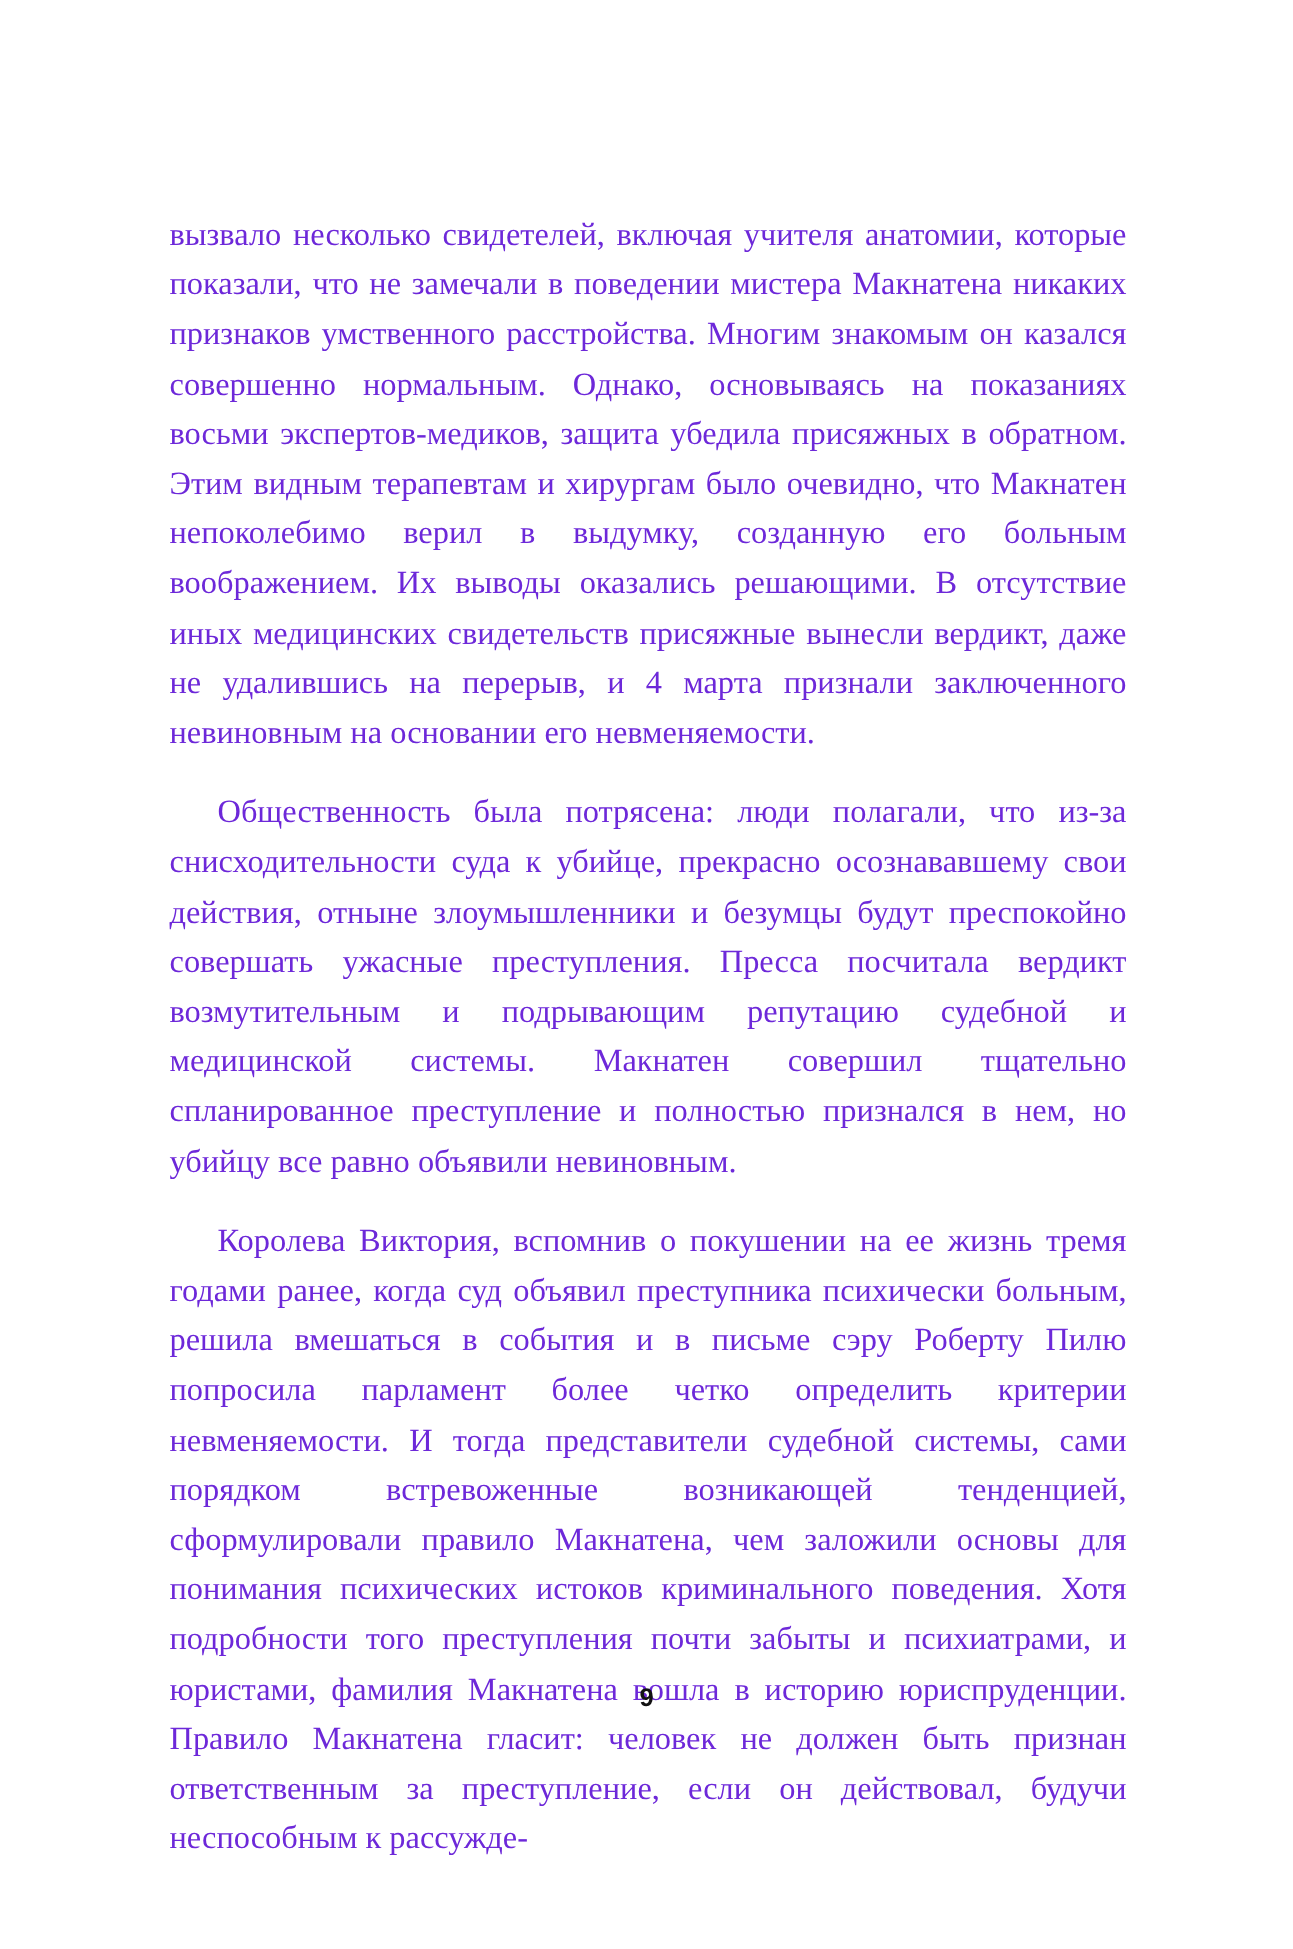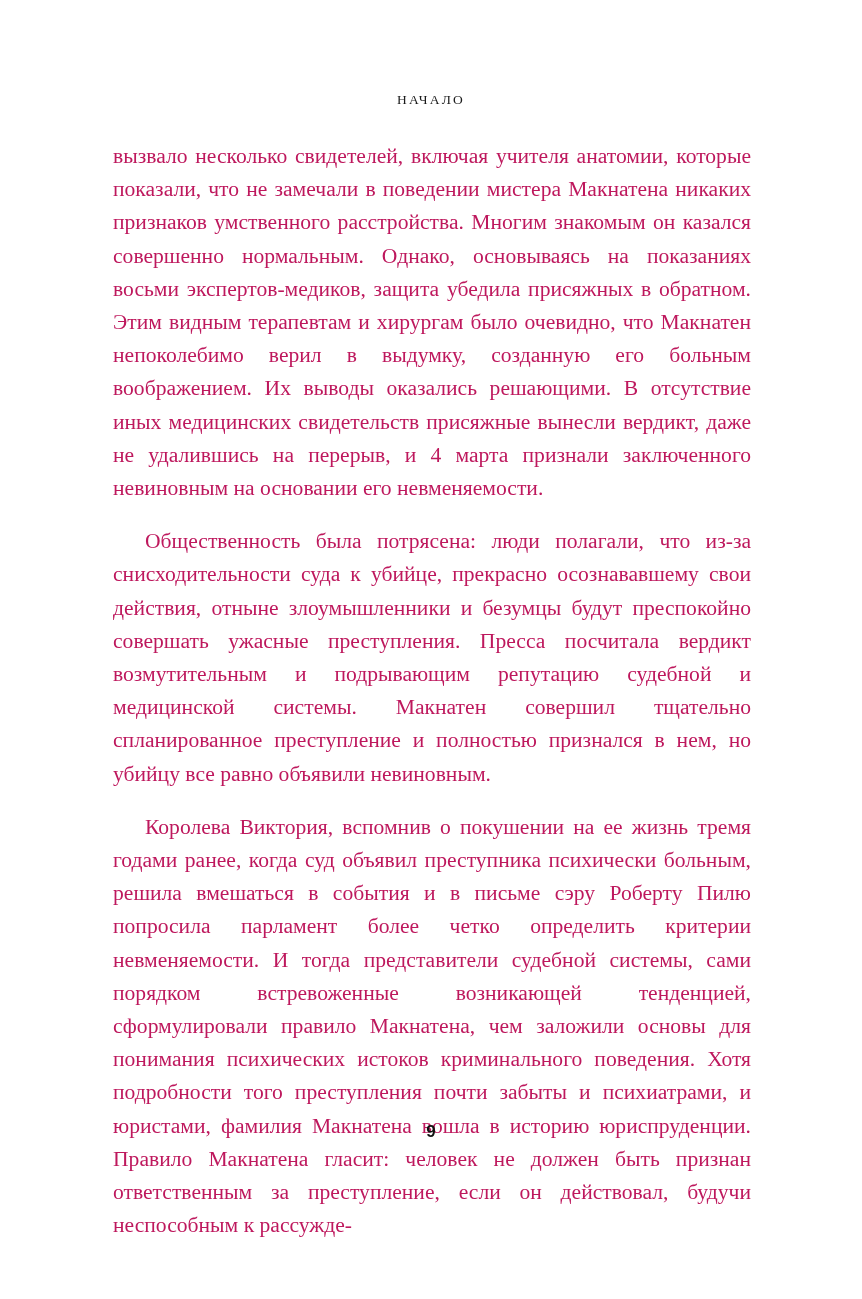--- a/index.html
+++ b/index.html
@@ -40,21 +40,21 @@
     left: 113px;
     width: 638px;
   }
   p {
     margin: 0;
     font-size: 21.6px;
     line-height: 33.2px;
     text-align: justify;
     text-justify: inter-word;
     hyphens: manual;
-    color: #be185d;
+    color: #6d28d9;
   }
   p.indent {
     text-indent: 32px;
     margin-top: 20px;
   }
   .folio {
     position: absolute;
     top: 1122px;
     left: 0;
     width: 862px;
@@ -63,21 +63,20 @@
     font-weight: bold;
     font-size: 17px;
     color: #111111;
   }
 </style>
 </head>
 <body>
 
 <div class="page">
 
-  <div class="running-head">Начало</div>
 
   <div class="content">
     <p>вызвало несколько свидетелей, включая учителя анатомии, которые показали, что не замечали в поведении мистера Макнатена никаких признаков умственного расстройства. Многим знакомым он казался совершенно нормальным. Однако, основываясь на показаниях восьми экспертов-медиков, защита убедила присяжных в обратном. Этим видным терапевтам и хирургам было очевидно, что Макнатен непоколебимо верил в выдумку, созданную его больным воображением. Их выводы оказались решающими. В отсутствие иных медицинских свидетельств присяжные вынесли вердикт, даже не удалившись на перерыв, и 4 марта признали заключенного невиновным на основании его невменяемости.</p>
     <p class="indent">Общественность была потрясена: люди полагали, что из-за снисходительности суда к убийце, прекрасно осознававшему свои действия, отныне злоумышленники и безумцы будут преспокойно совершать ужасные преступления. Пресса посчитала вердикт возмутительным и подрывающим репутацию судебной и медицинской системы. Макнатен совершил тщательно спланированное преступление и полностью признался в нем, но убийцу все равно объявили невиновным.</p>
     <p class="indent">Королева Виктория, вспомнив о покушении на ее жизнь тремя годами ранее, когда суд объявил преступника психически больным, решила вмешаться в события и в письме сэру Роберту Пилю попросила парламент более четко определить критерии невменяемости. И тогда представители судебной системы, сами порядком встревоженные возникающей тенденцией, сформулировали правило Макнатена, чем заложили основы для понимания психических истоков криминального поведения. Хотя подробности того преступления почти забыты и психиатрами, и юристами, фамилия Макнатена вошла в историю юриспруденции. Правило Макнатена гласит: человек не должен быть признан ответственным за преступление, если он действовал, будучи неспособным к рассужде-</p>
   </div>
 
   <div class="folio">9</div>
 
 </div>

